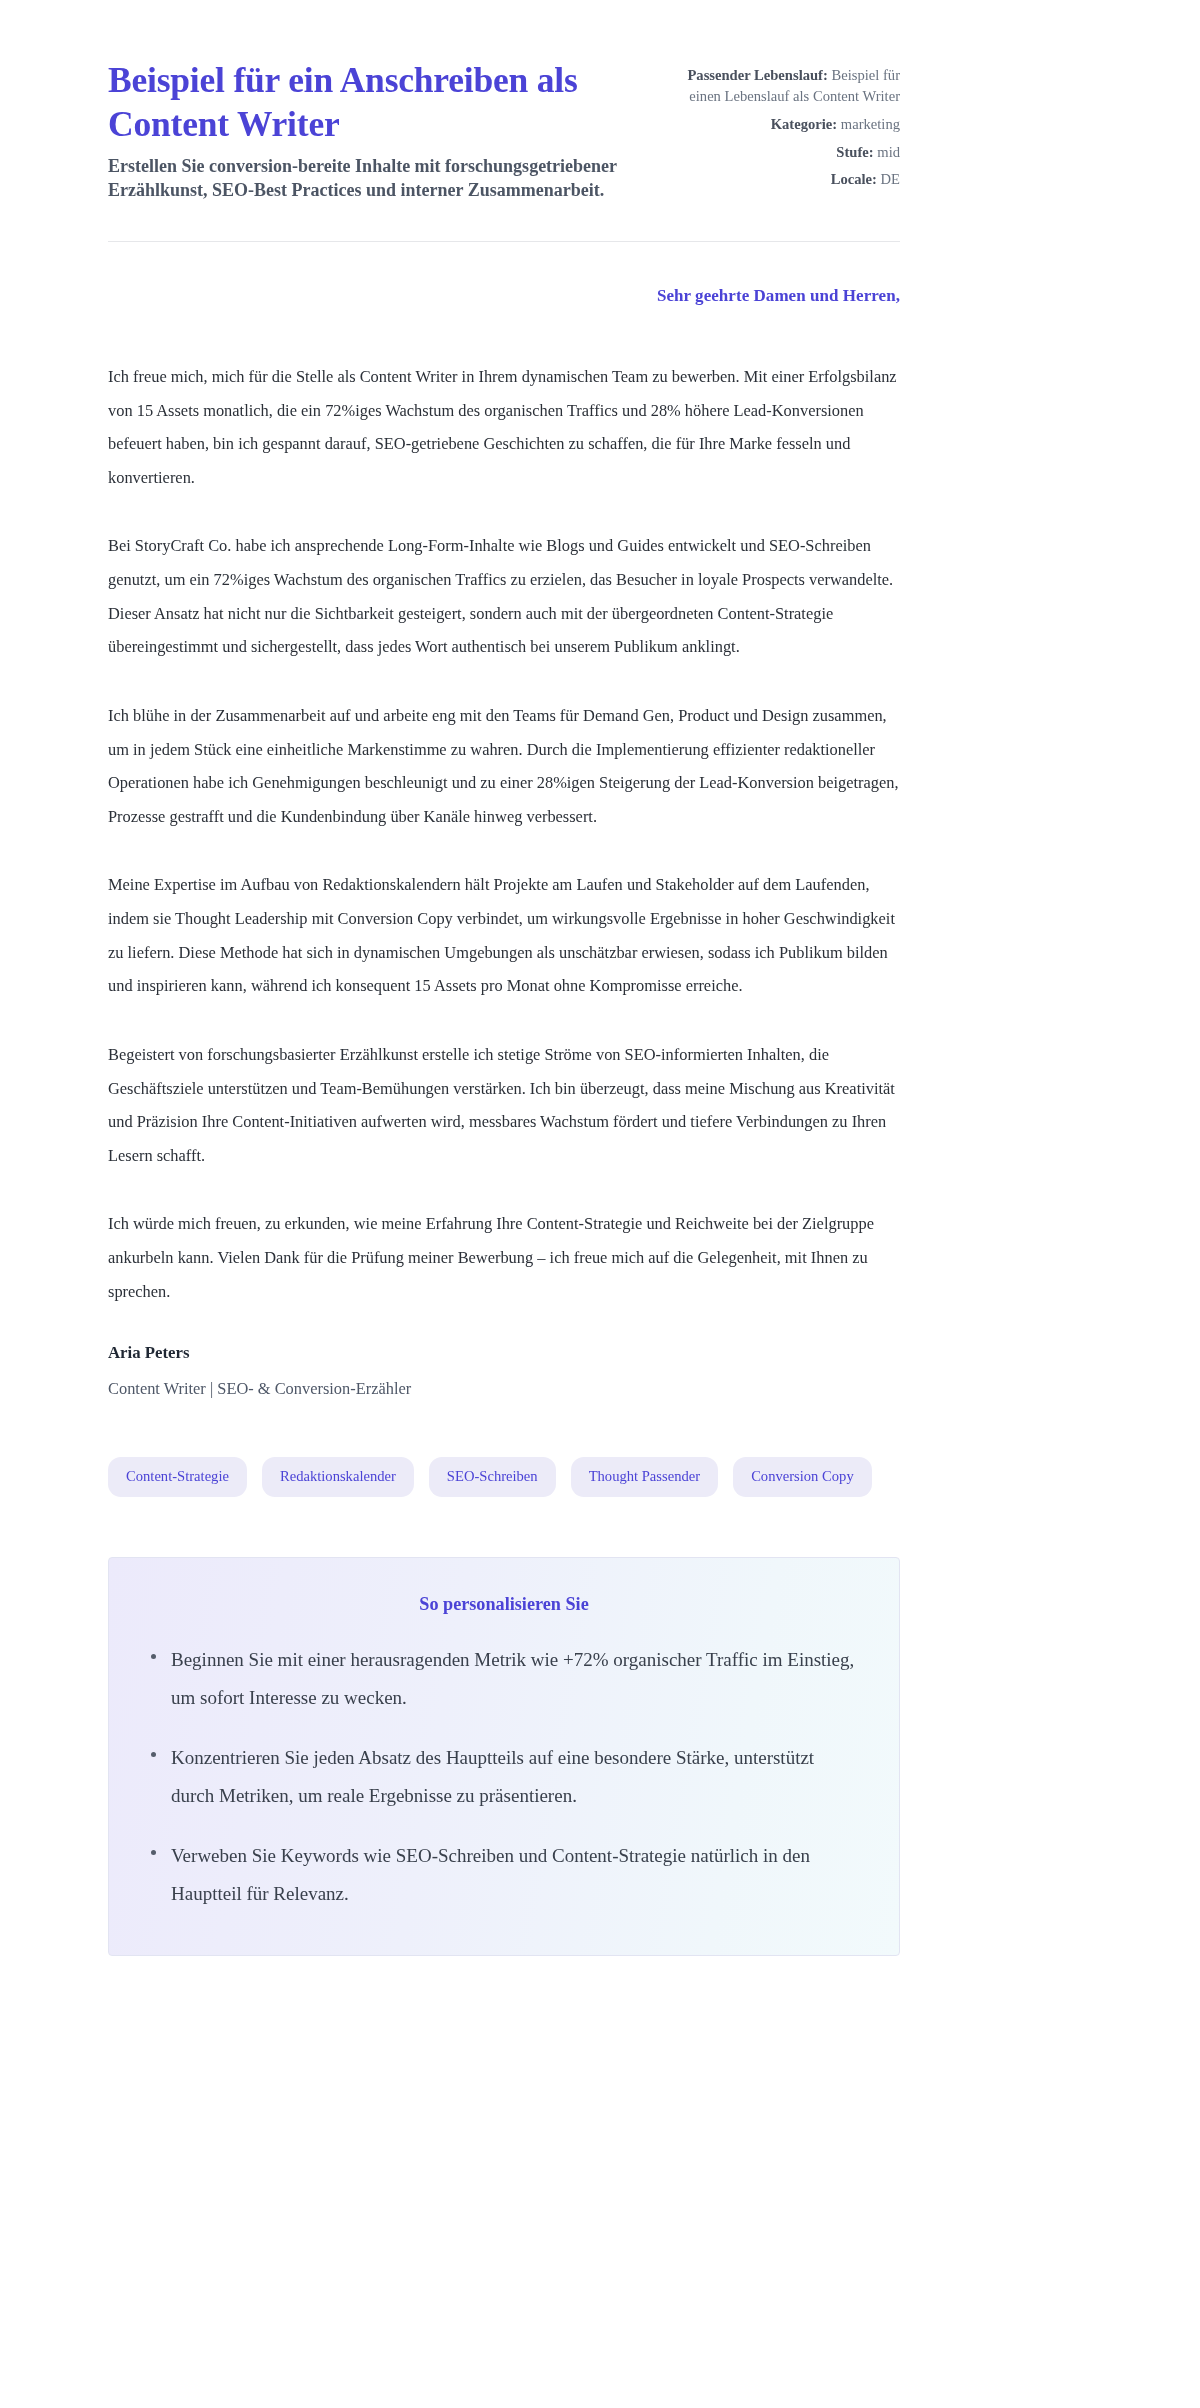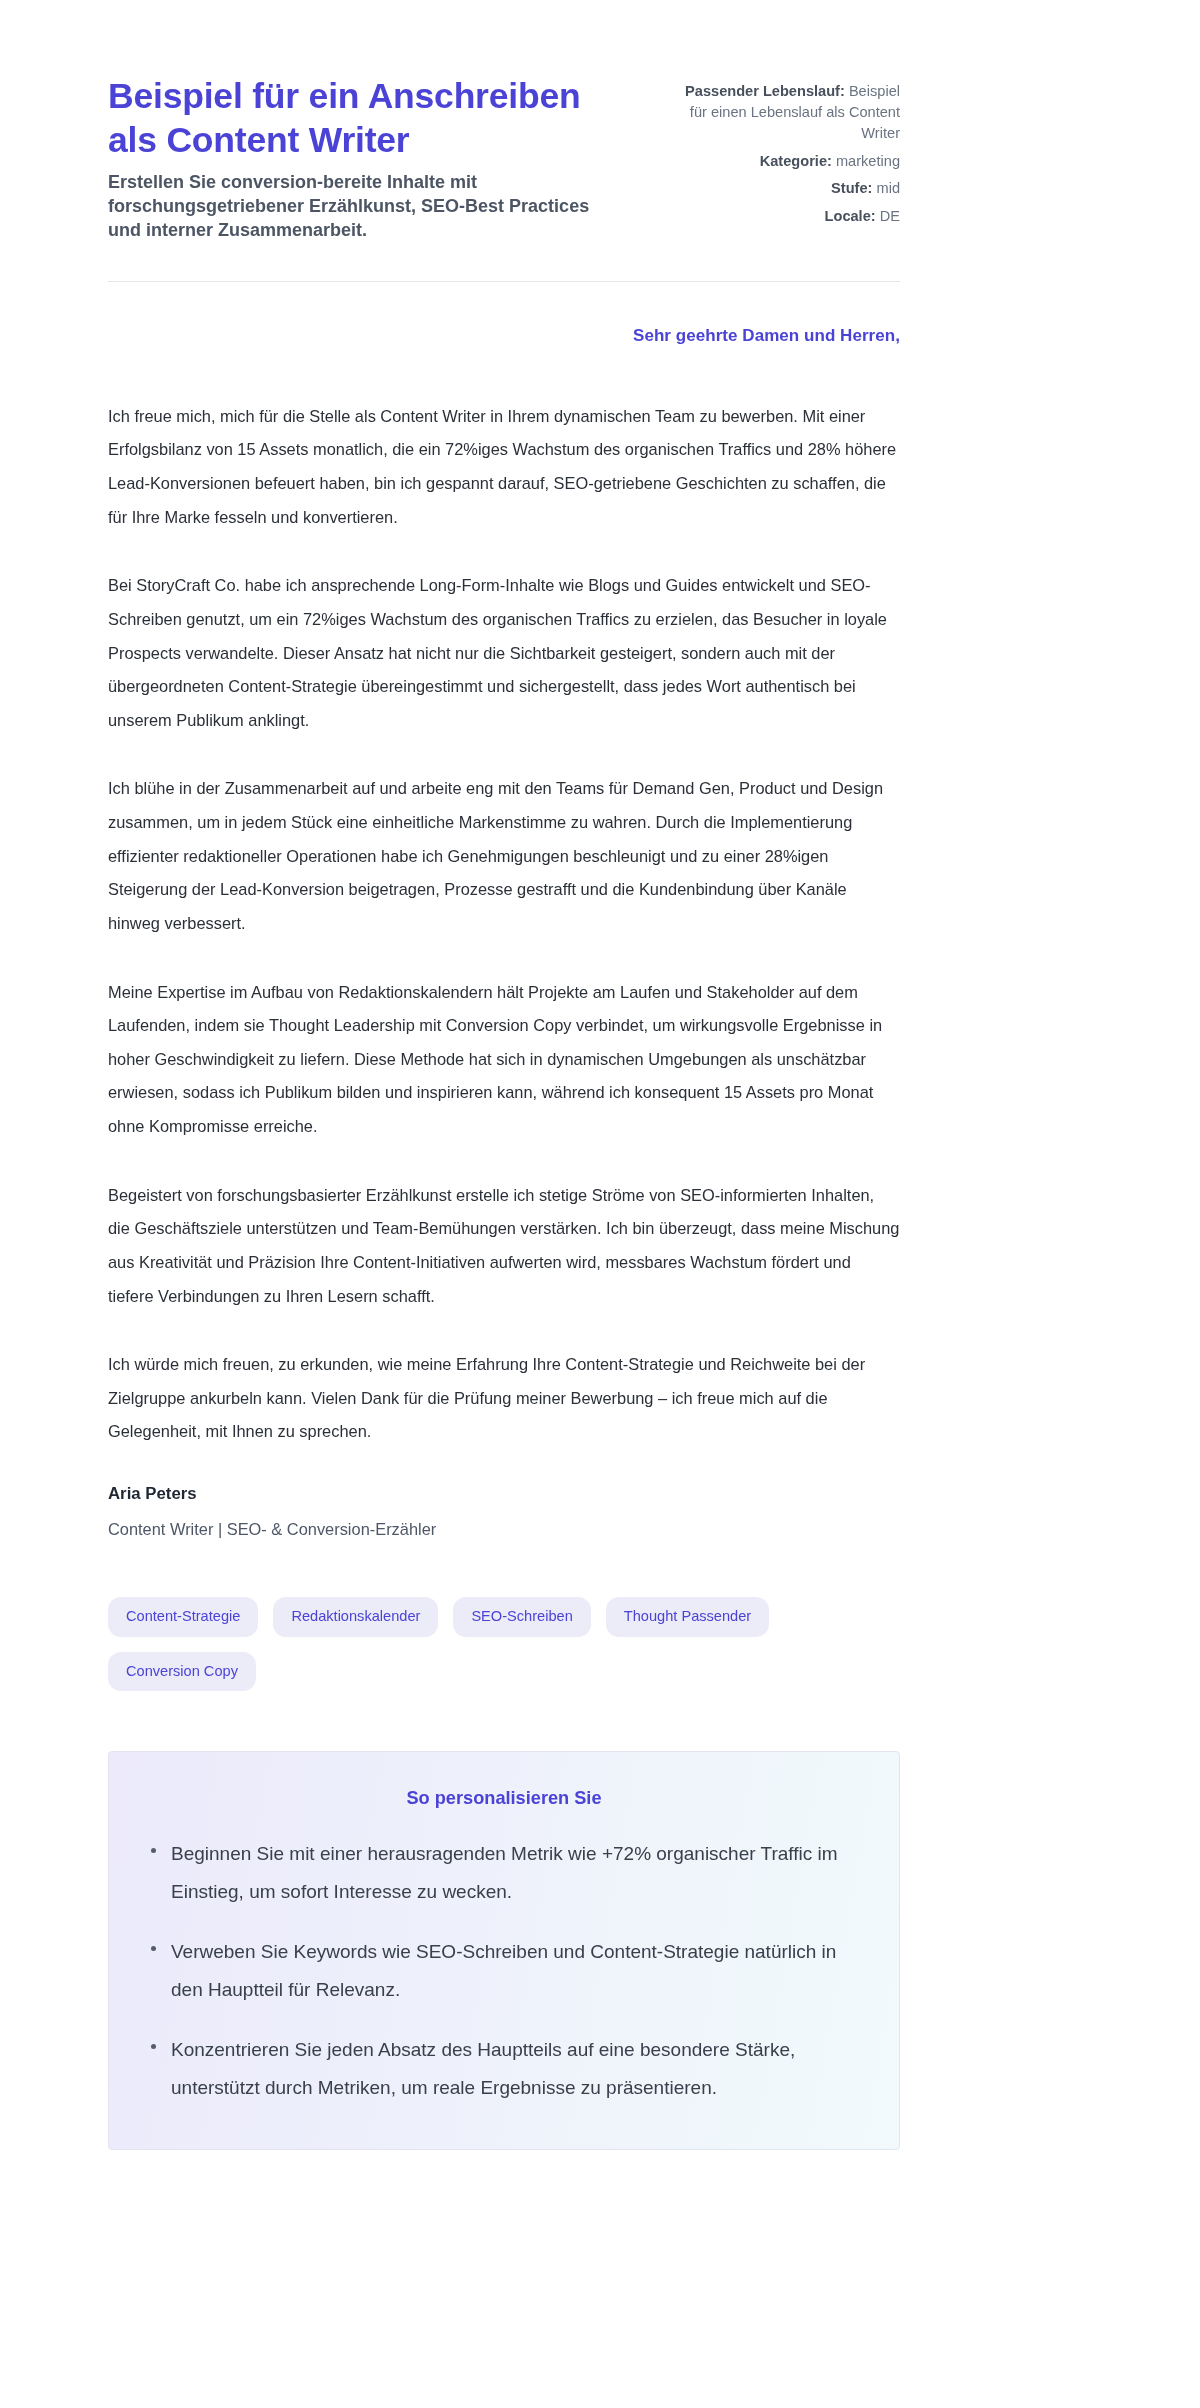--- a/index.html
+++ b/index.html
@@ -12,21 +12,22 @@
   body {
     width: 1200px;
     min-height: 2408px;
     font-family: "Liberation Sans", "DejaVu Sans", sans-serif;
     color: #2f3542;
     -webkit-font-smoothing: antialiased;
   }
 
   .page {
     width: 1008px;
-    padding: 16px 108px;
+    padding: 0 108px;
+    font-family: Liberation Serif, serif;
   }
 
   
   .doc-header {
     display: flex;
     align-items: flex-start;
     justify-content: space-between;
     gap: 46px;
     padding-top: 58px;
   }
@@ -226,19 +227,19 @@
         <span class="tag-chip">Redaktionskalender</span>
         <span class="tag-chip">SEO-Schreiben</span>
         <span class="tag-chip">Thought Passender</span>
         <span class="tag-chip">Conversion Copy</span>
       </div>
 
     <div class="callout">
       <h2 class="callout-title">So personalisieren Sie</h2>
       <ul class="callout-list" id="callout-list">
           <li><span class="bullet-dot"></span><span>Beginnen Sie mit einer herausragenden Metrik wie +72% organischer Traffic im Einstieg, um sofort Interesse zu wecken.</span></li>
+          <li><span class="bullet-dot"></span><span>Konzentrieren Sie jeden Absatz des Hauptteils auf eine besondere Stärke, unterstützt durch Metriken, um reale Ergebnisse zu präsentieren.</span></li>
           <li><span class="bullet-dot"></span><span>Verweben Sie Keywords wie SEO-Schreiben und Content-Strategie natürlich in den Hauptteil für Relevanz.</span></li>
-          <li><span class="bullet-dot"></span><span>Konzentrieren Sie jeden Absatz des Hauptteils auf eine besondere Stärke, unterstützt durch Metriken, um reale Ergebnisse zu präsentieren.</span></li>
         </ul>
     </div>
 
   </div>
 </div>
 
 </body></html>

